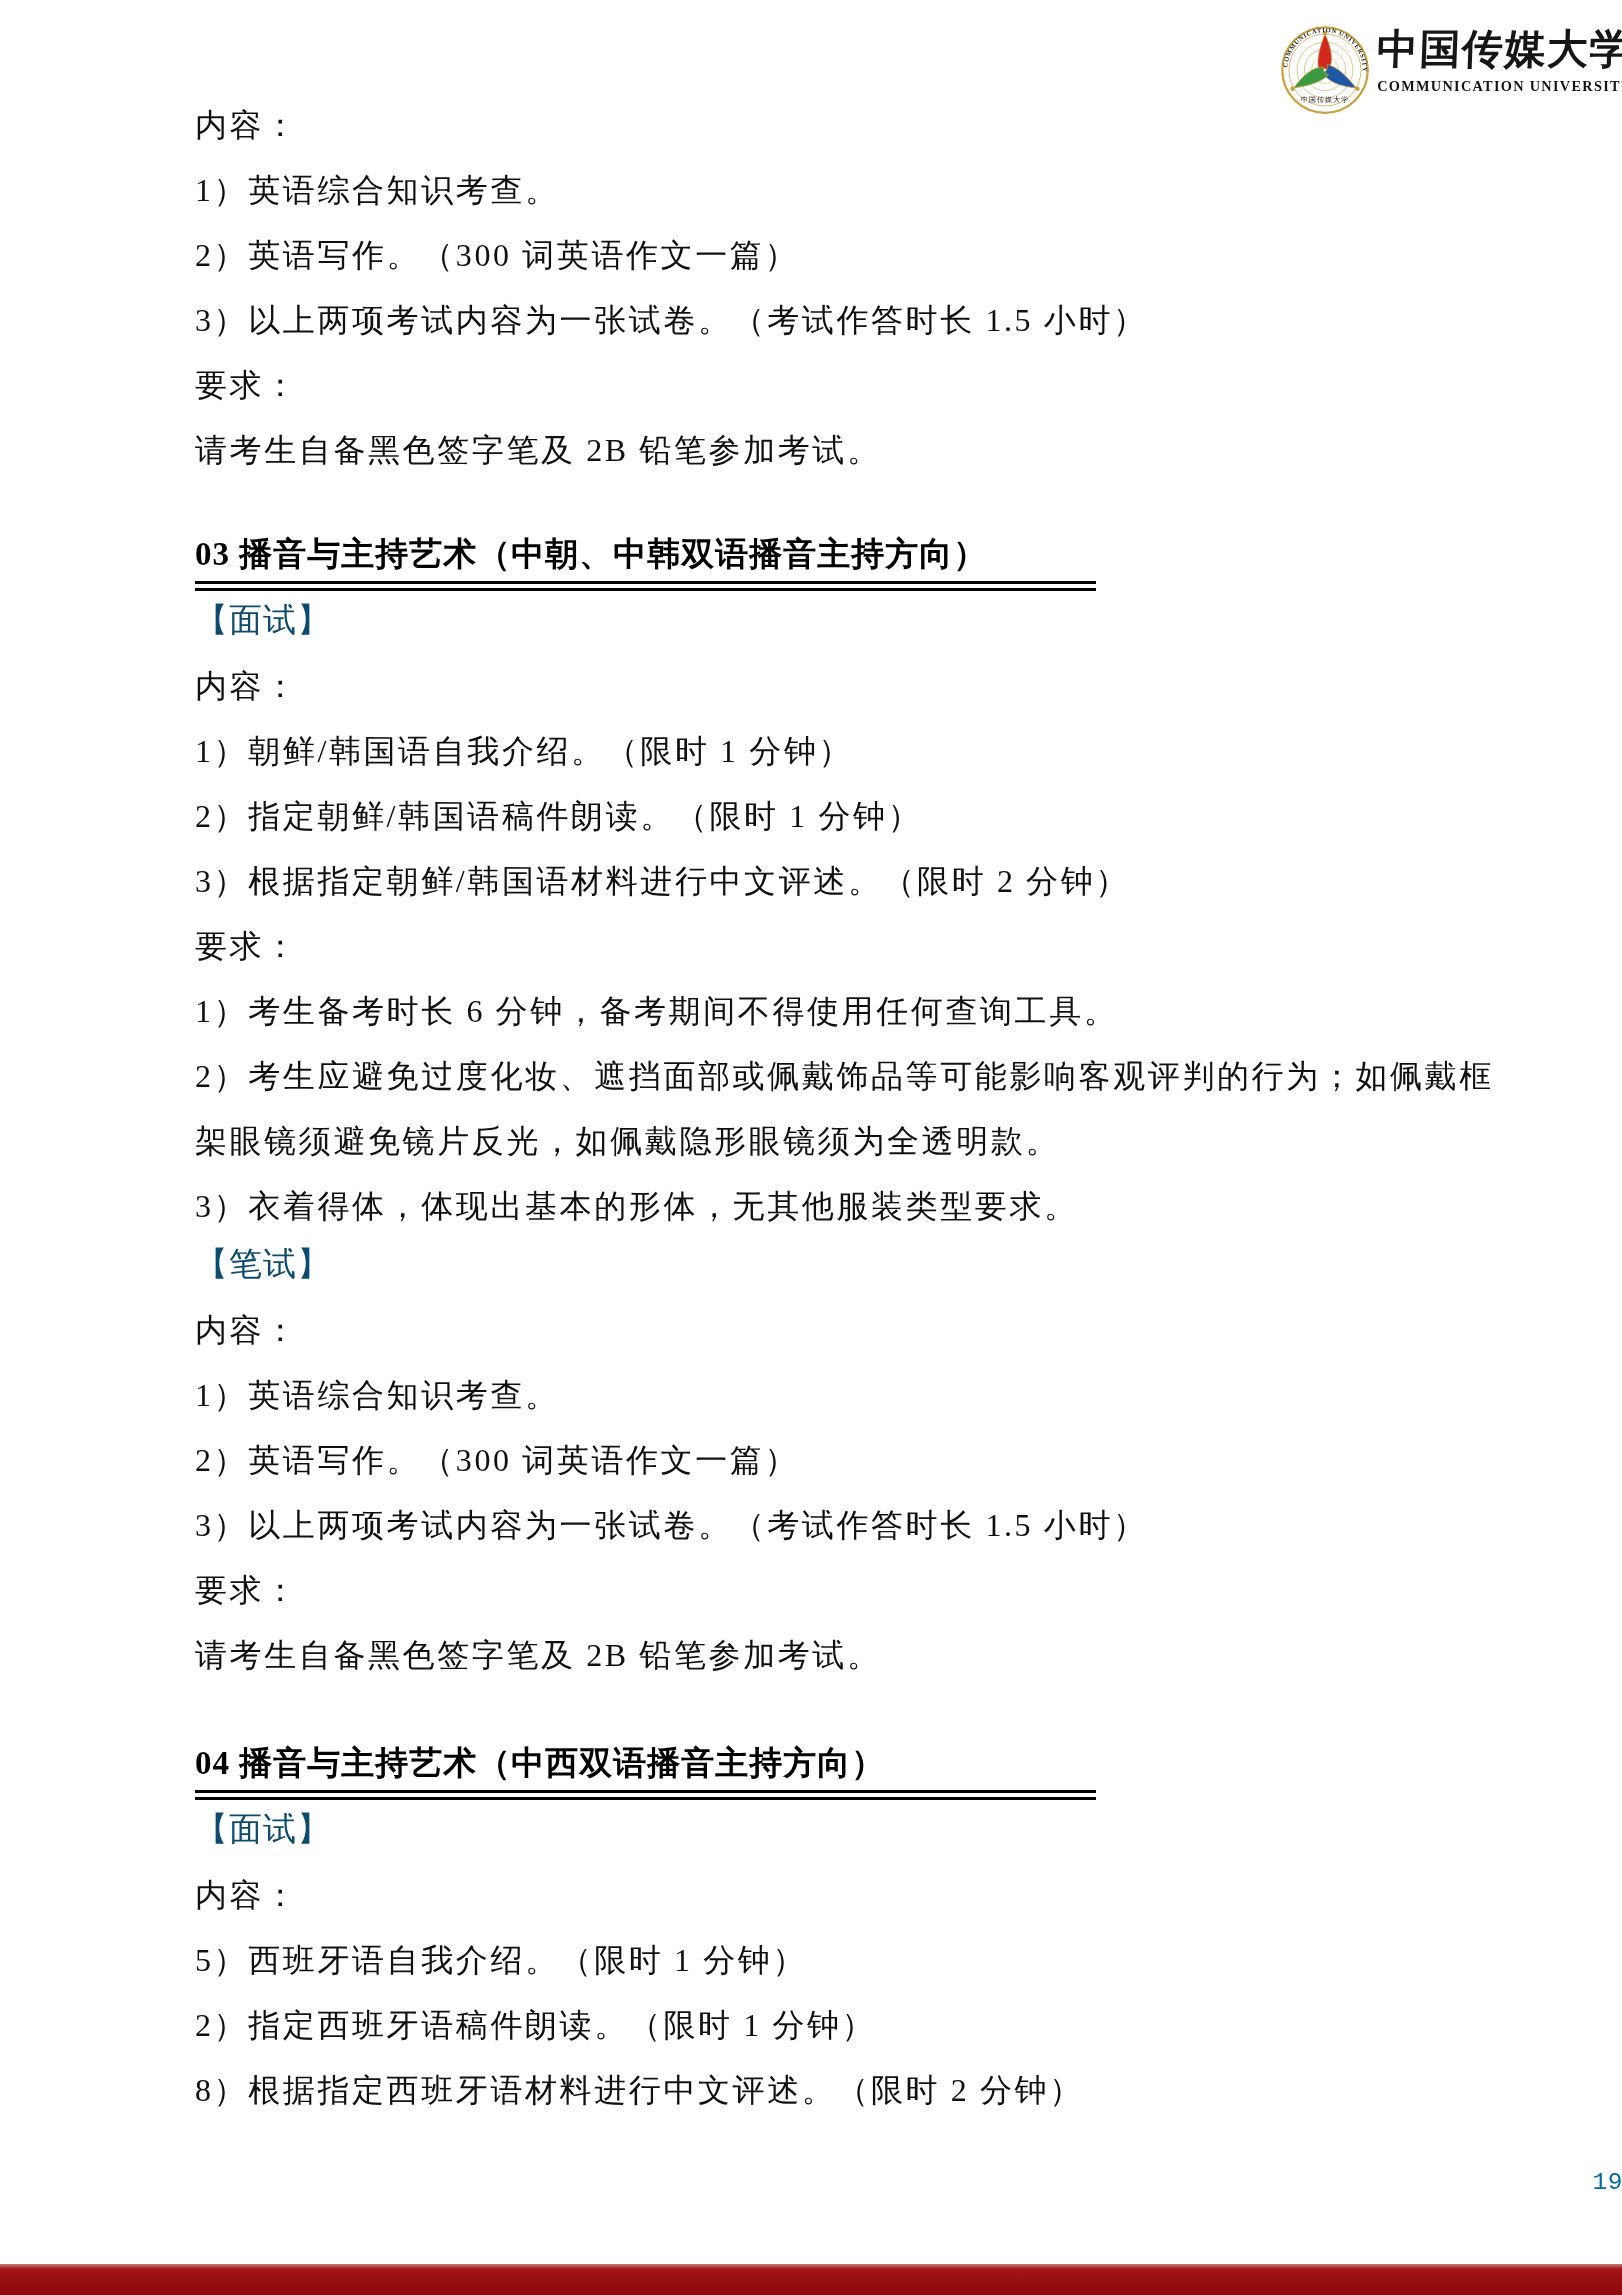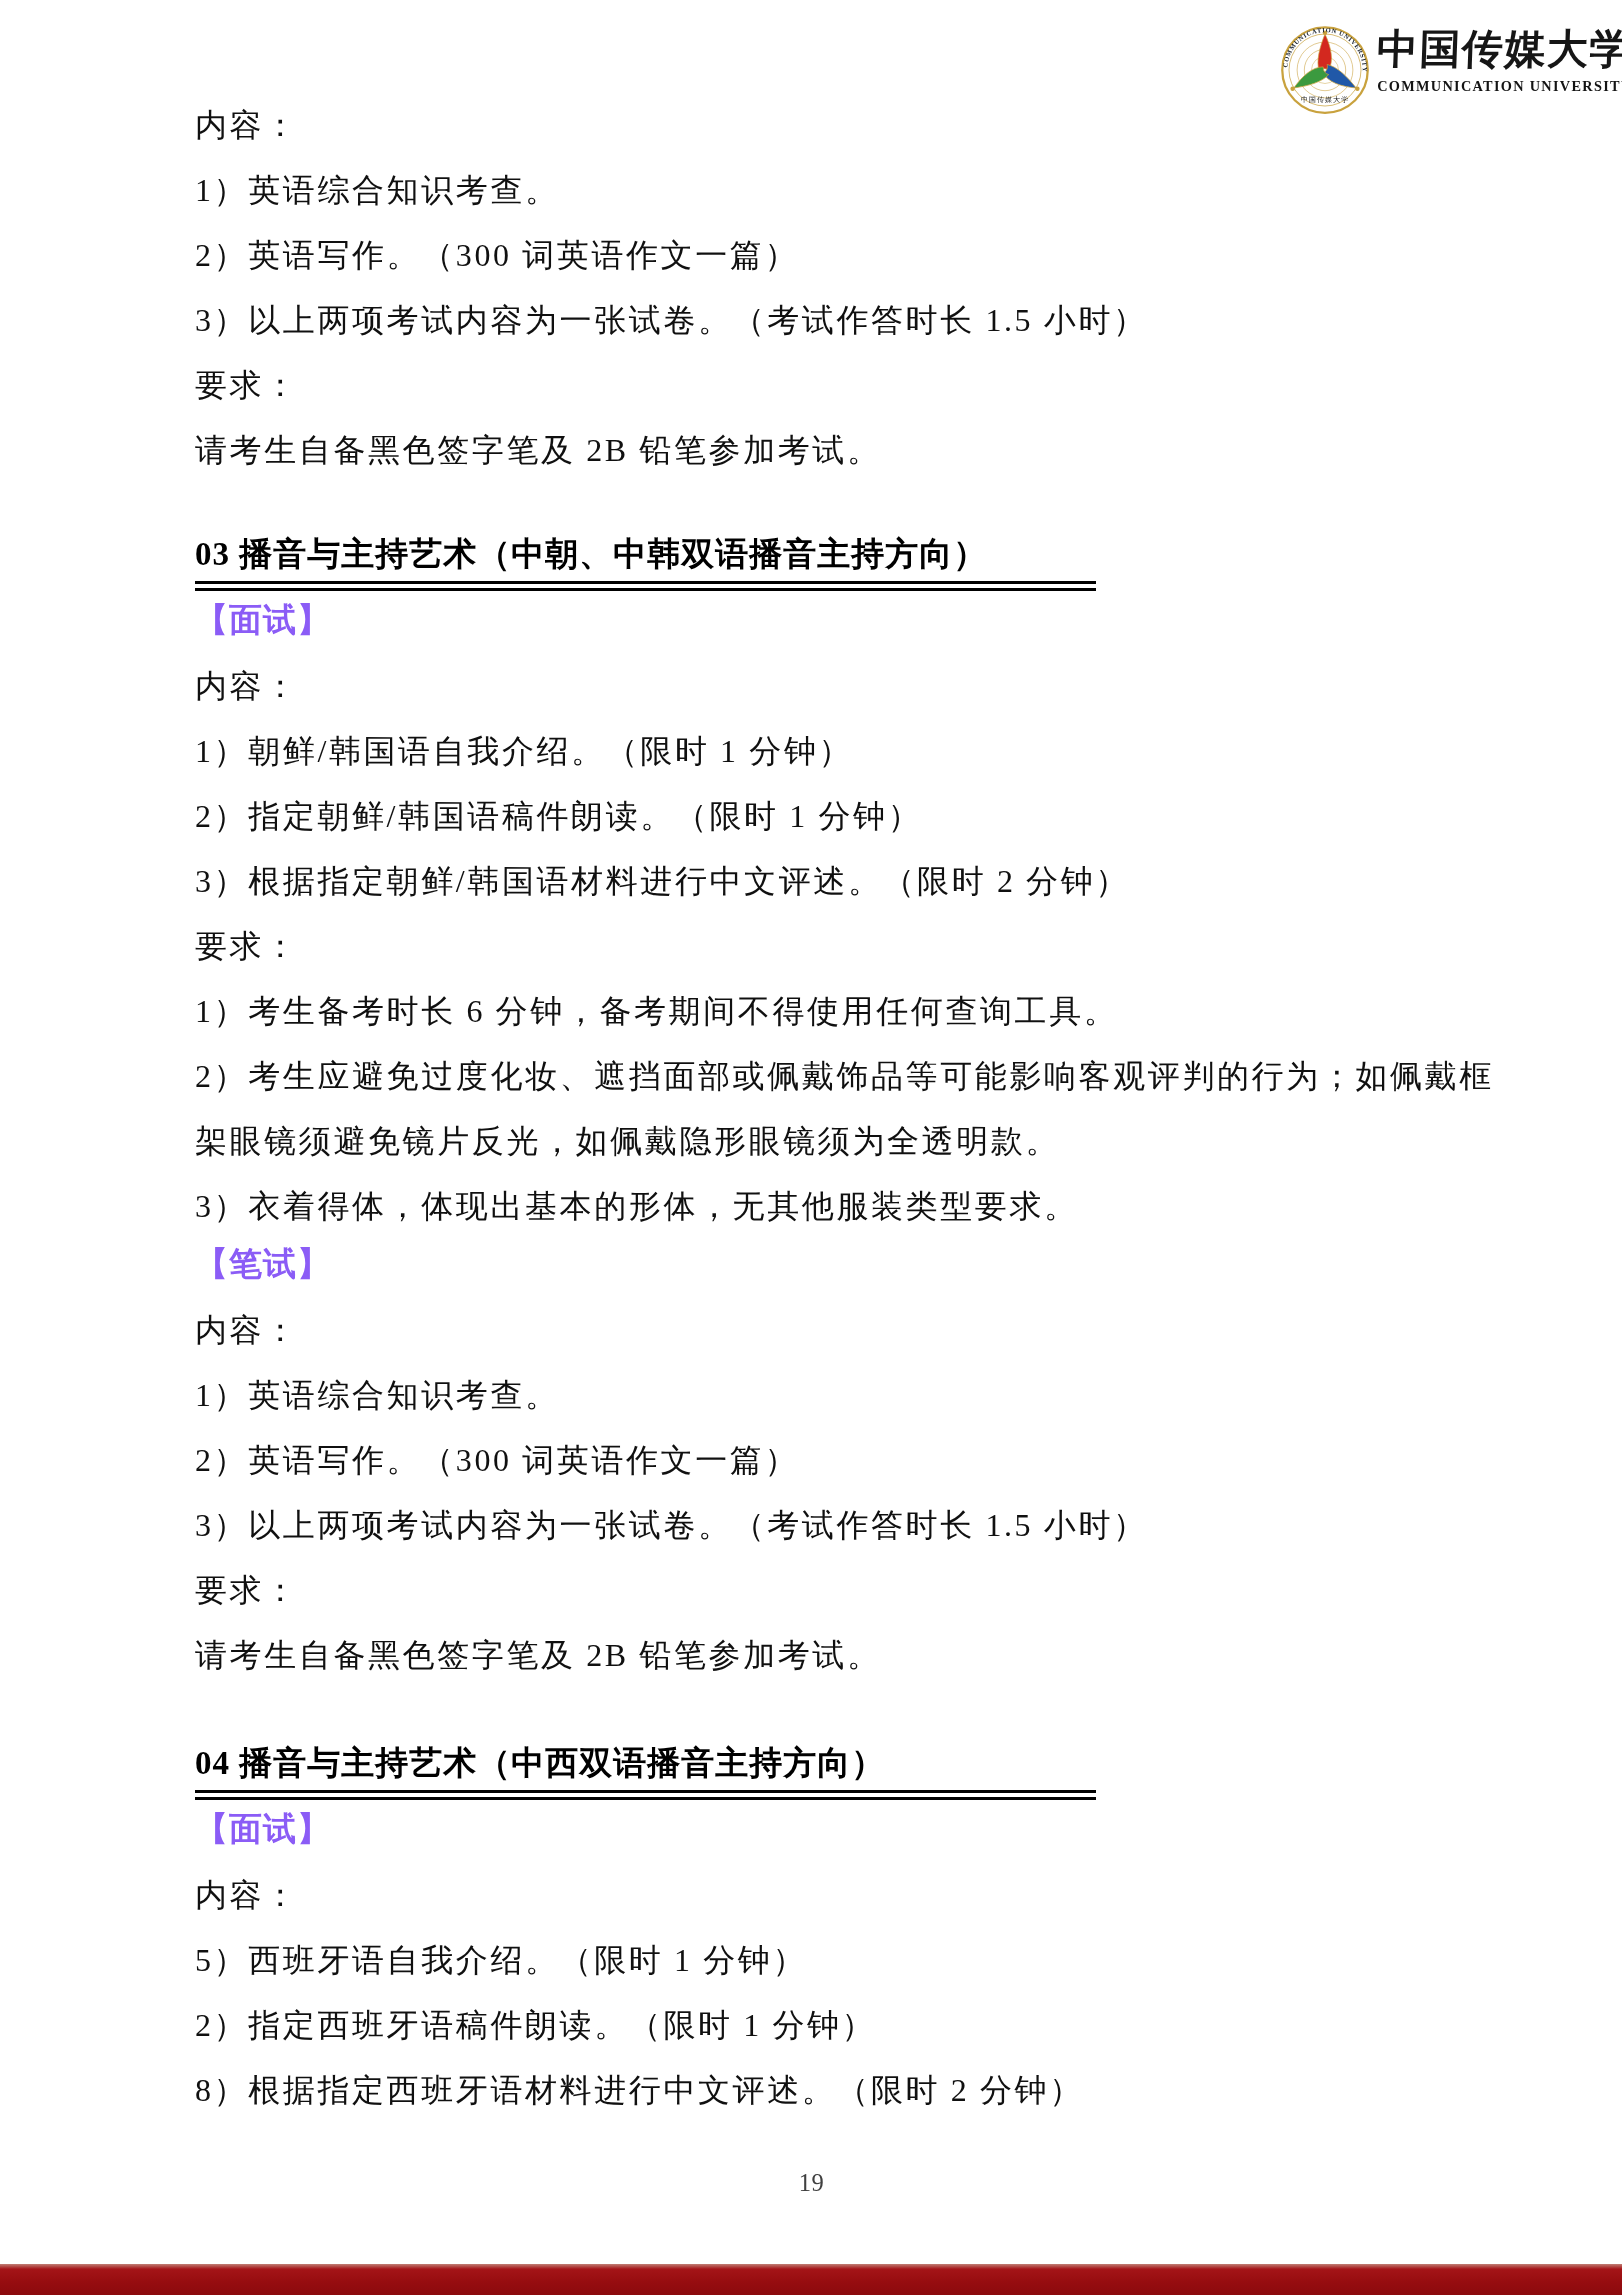--- a/index.html
+++ b/index.html
@@ -24,28 +24,28 @@
     font-size:14.3px;letter-spacing:1.3px;line-height:17.4px;margin-top:1px;
     color:#141414;white-space:nowrap;font-weight:600;
   }
 
   
   .content{position:absolute;left:195px;top:93px;width:1262px;}
   .bl{font-size:32px;line-height:65px;letter-spacing:2.6px;white-space:nowrap;color:#101010;}
   .h{font-size:33px;font-weight:bold;line-height:47px;letter-spacing:1px;white-space:nowrap;color:#000;margin-top:48px;}
   .h.h04{margin-top:52px;}
   .rule{margin-top:3.1px;width:901px;height:4.1px;border-top:3.6px solid #000;border-bottom:3.6px solid #000;}
-  .sub{font-size:33px;font-weight:bold;line-height:51px;letter-spacing:1px;white-space:nowrap;color:#8b5cf6;margin-top:4.1px;}
+  .sub{font-size:33px;font-weight:normal;line-height:51px;letter-spacing:1px;white-space:nowrap;color:#0c4a6e;margin-top:4.1px;}
   .sub.after-body{margin-top:0;}
   .sub + .bl{margin-top:7.7px;}
 
   
   .page-number{
     position:absolute;top:2167px;left:0;width:100%;
-    text-align:center;font-size:24.5px;line-height:31px;color:#404040;letter-spacing:0.5px;
+    text-align:right;font-size:24.5px;line-height:31px;color:#0369a1;letter-spacing:0.5px;font-family:Liberation Mono, monospace;
   }
   .footer-bar{
     position:absolute;left:0;top:2264px;width:100%;height:32px;
     background:linear-gradient(to bottom,#c07e74 0%,#a41417 16%,#970d10 55%,#8a0a0d 100%);
   }
 
   
   .seal-arc{font-family:"Liberation Serif","DejaVu Serif",serif;}
 </style>
 </head>

